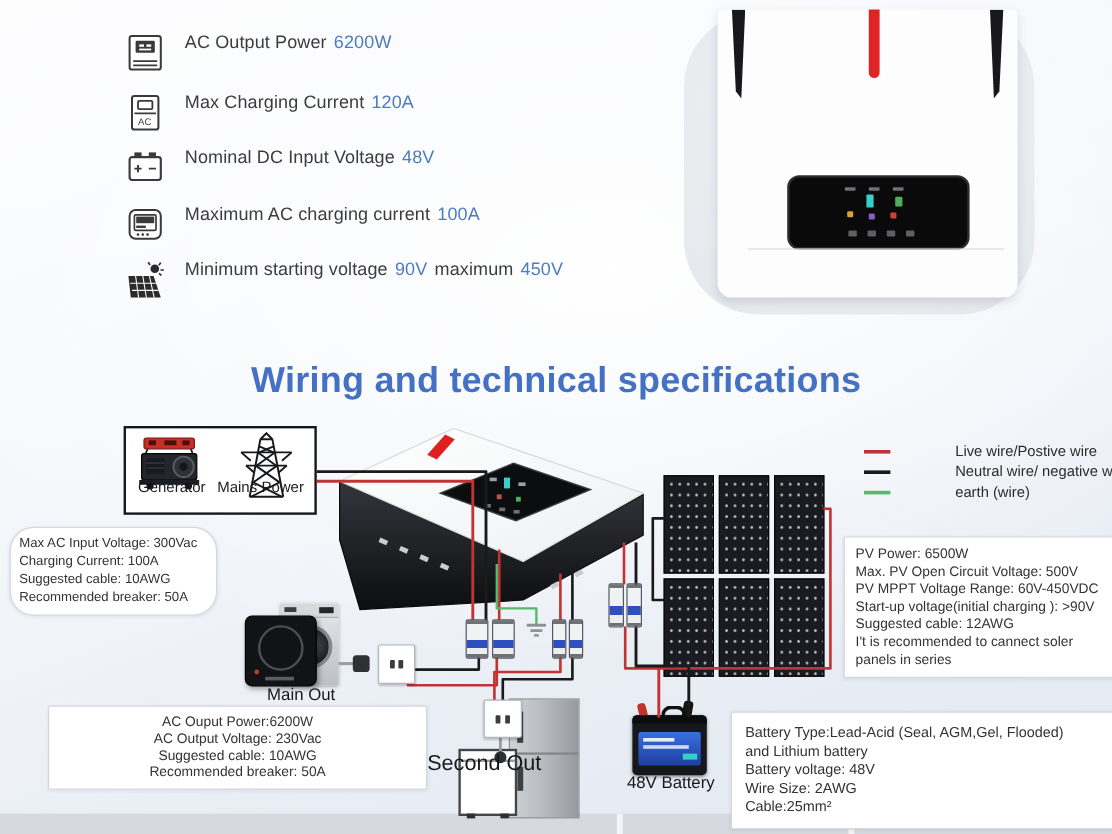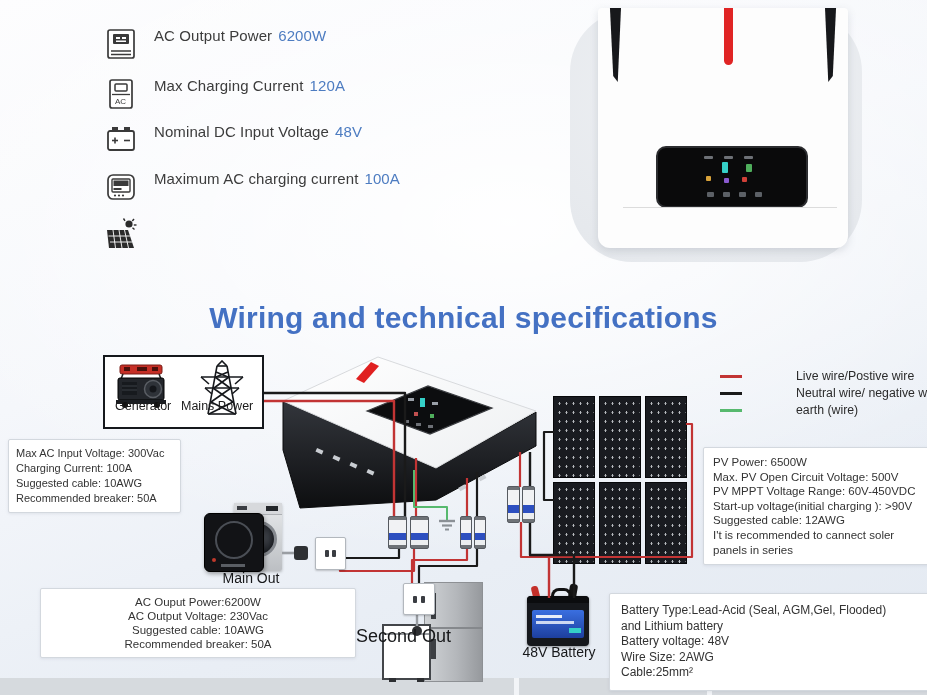--- a/index.html
+++ b/index.html
@@ -81,21 +81,21 @@
   .genbox{position:absolute;left:103px;top:355px;width:157px;height:70px;background:#fff;border:2px solid #15181c;}
   .genbox .gl{position:absolute;font-size:12.5px;color:#1c1c1c;bottom:14px;}
   
   .legend{position:absolute;left:720px;top:369px;}
   .leg-row{display:flex;align-items:center;margin-bottom:3px;gap:46px;}
   .dash{width:22px;height:3px;margin-right:8px;flex:0 0 auto;}
   .leg-tx{font-size:12.3px;color:#2b2b2b;white-space:nowrap;}
   
   .infobox{position:absolute;background:#fff;border:1px solid #d3d8de;border-radius:2px;
     color:#333;box-shadow:0 1px 3px rgba(120,130,145,.15);}
-  .ib1{left:8px;top:439px;width:157px;font-size:11px;line-height:15px;padding:6px 7px;}
+  .ib1{left:8px;top:439px;width:157px;font-size:11px;line-height:15px;padding:6px 7px;border-radius:20px;}
   .ib2{left:703px;top:447px;width:211px;font-size:11.5px;line-height:14.6px;padding:7px 9px;}
   .ib3{left:40px;top:588px;width:296px;font-size:11.5px;line-height:14px;padding:6px 9px;text-align:center;}
   .ib4{left:609px;top:593px;width:300px;font-size:12px;line-height:15.5px;padding:9px 11px;}
   .red{color:#e05a45;}
   
   .dlabel{position:absolute;color:#17181a;white-space:nowrap;}
   
   .bbar{position:absolute;left:0;top:678px;width:927px;height:17px;background:#d6dade;}
   .notch{position:absolute;top:678px;width:5px;height:17px;background:#f2f4f7;}
   .overlay{position:absolute;left:0;top:0;pointer-events:none;}
@@ -182,20 +182,21 @@
         <line x1="15" y1="14" x2="18" y2="32" stroke="#fff" stroke-width=".9"></line>
         <line x1="20.5" y1="14" x2="24.5" y2="32" stroke="#fff" stroke-width=".9"></line>
         <line x1="4.5" y1="20" x2="26" y2="20" stroke="#fff" stroke-width=".9"></line>
         <line x1="6" y1="26" x2="28" y2="26" stroke="#fff" stroke-width=".9"></line>
         <circle cx="25" cy="8" r="3.6" fill="#2b2b2b"></circle>
         <line x1="30" y1="3" x2="28.3" y2="5" stroke="#2b2b2b" stroke-width="1.4"></line>
         <line x1="19.5" y1="2.5" x2="21" y2="4.8" stroke="#2b2b2b" stroke-width="1.4"></line>
         <line x1="32.5" y1="9" x2="29.8" y2="9" stroke="#2b2b2b" stroke-width="1.4"></line>
         <line x1="30.5" y1="13.5" x2="28.5" y2="11.8" stroke="#2b2b2b" stroke-width="1.4"></line>
       </svg>
+    <span class="spec-tx"><span>Minimum starting voltage</span><span class="gap"></span><span class="v">90V</span><span class="gap"></span><span>maximum</span><span class="gap"></span><span class="v">450V</span></span>
   </div>
 
   <div class="title">Wiring and technical specifications</div>
 
   <div class="panels">
     <div class="panel"></div>
     <div class="panel"></div>
     <div class="panel"></div>
     <div class="panel"></div>
     <div class="panel"></div>

